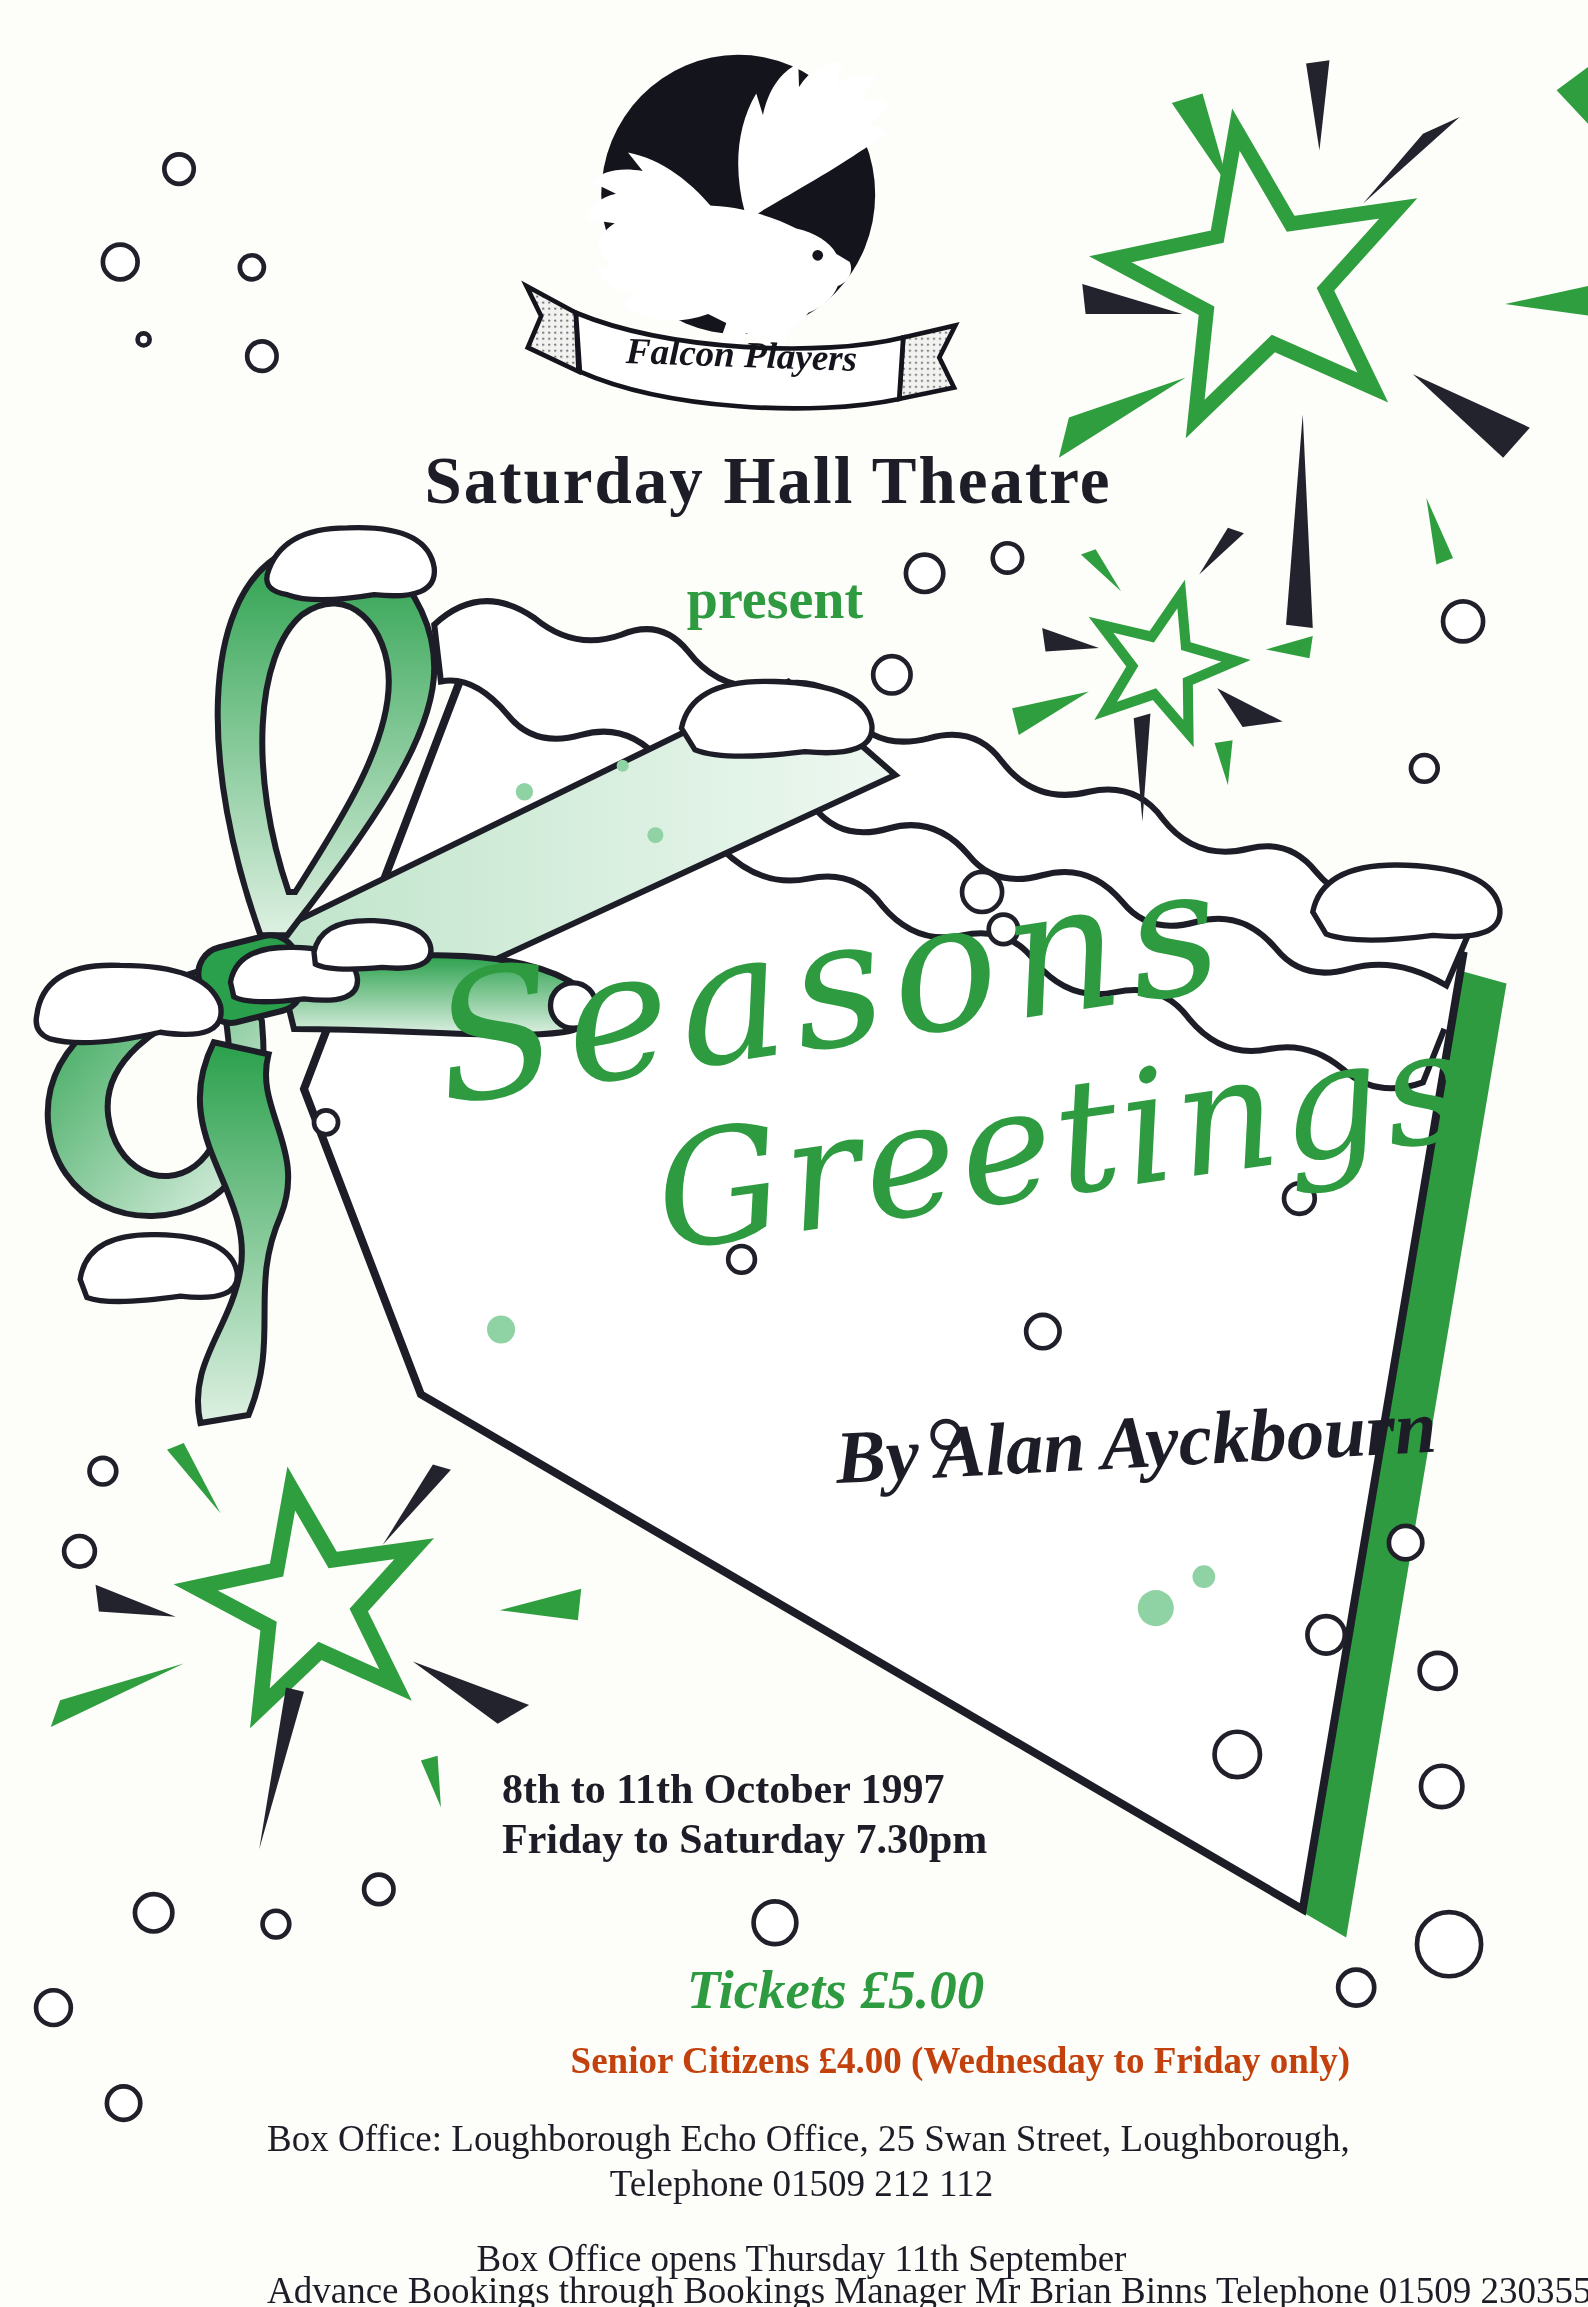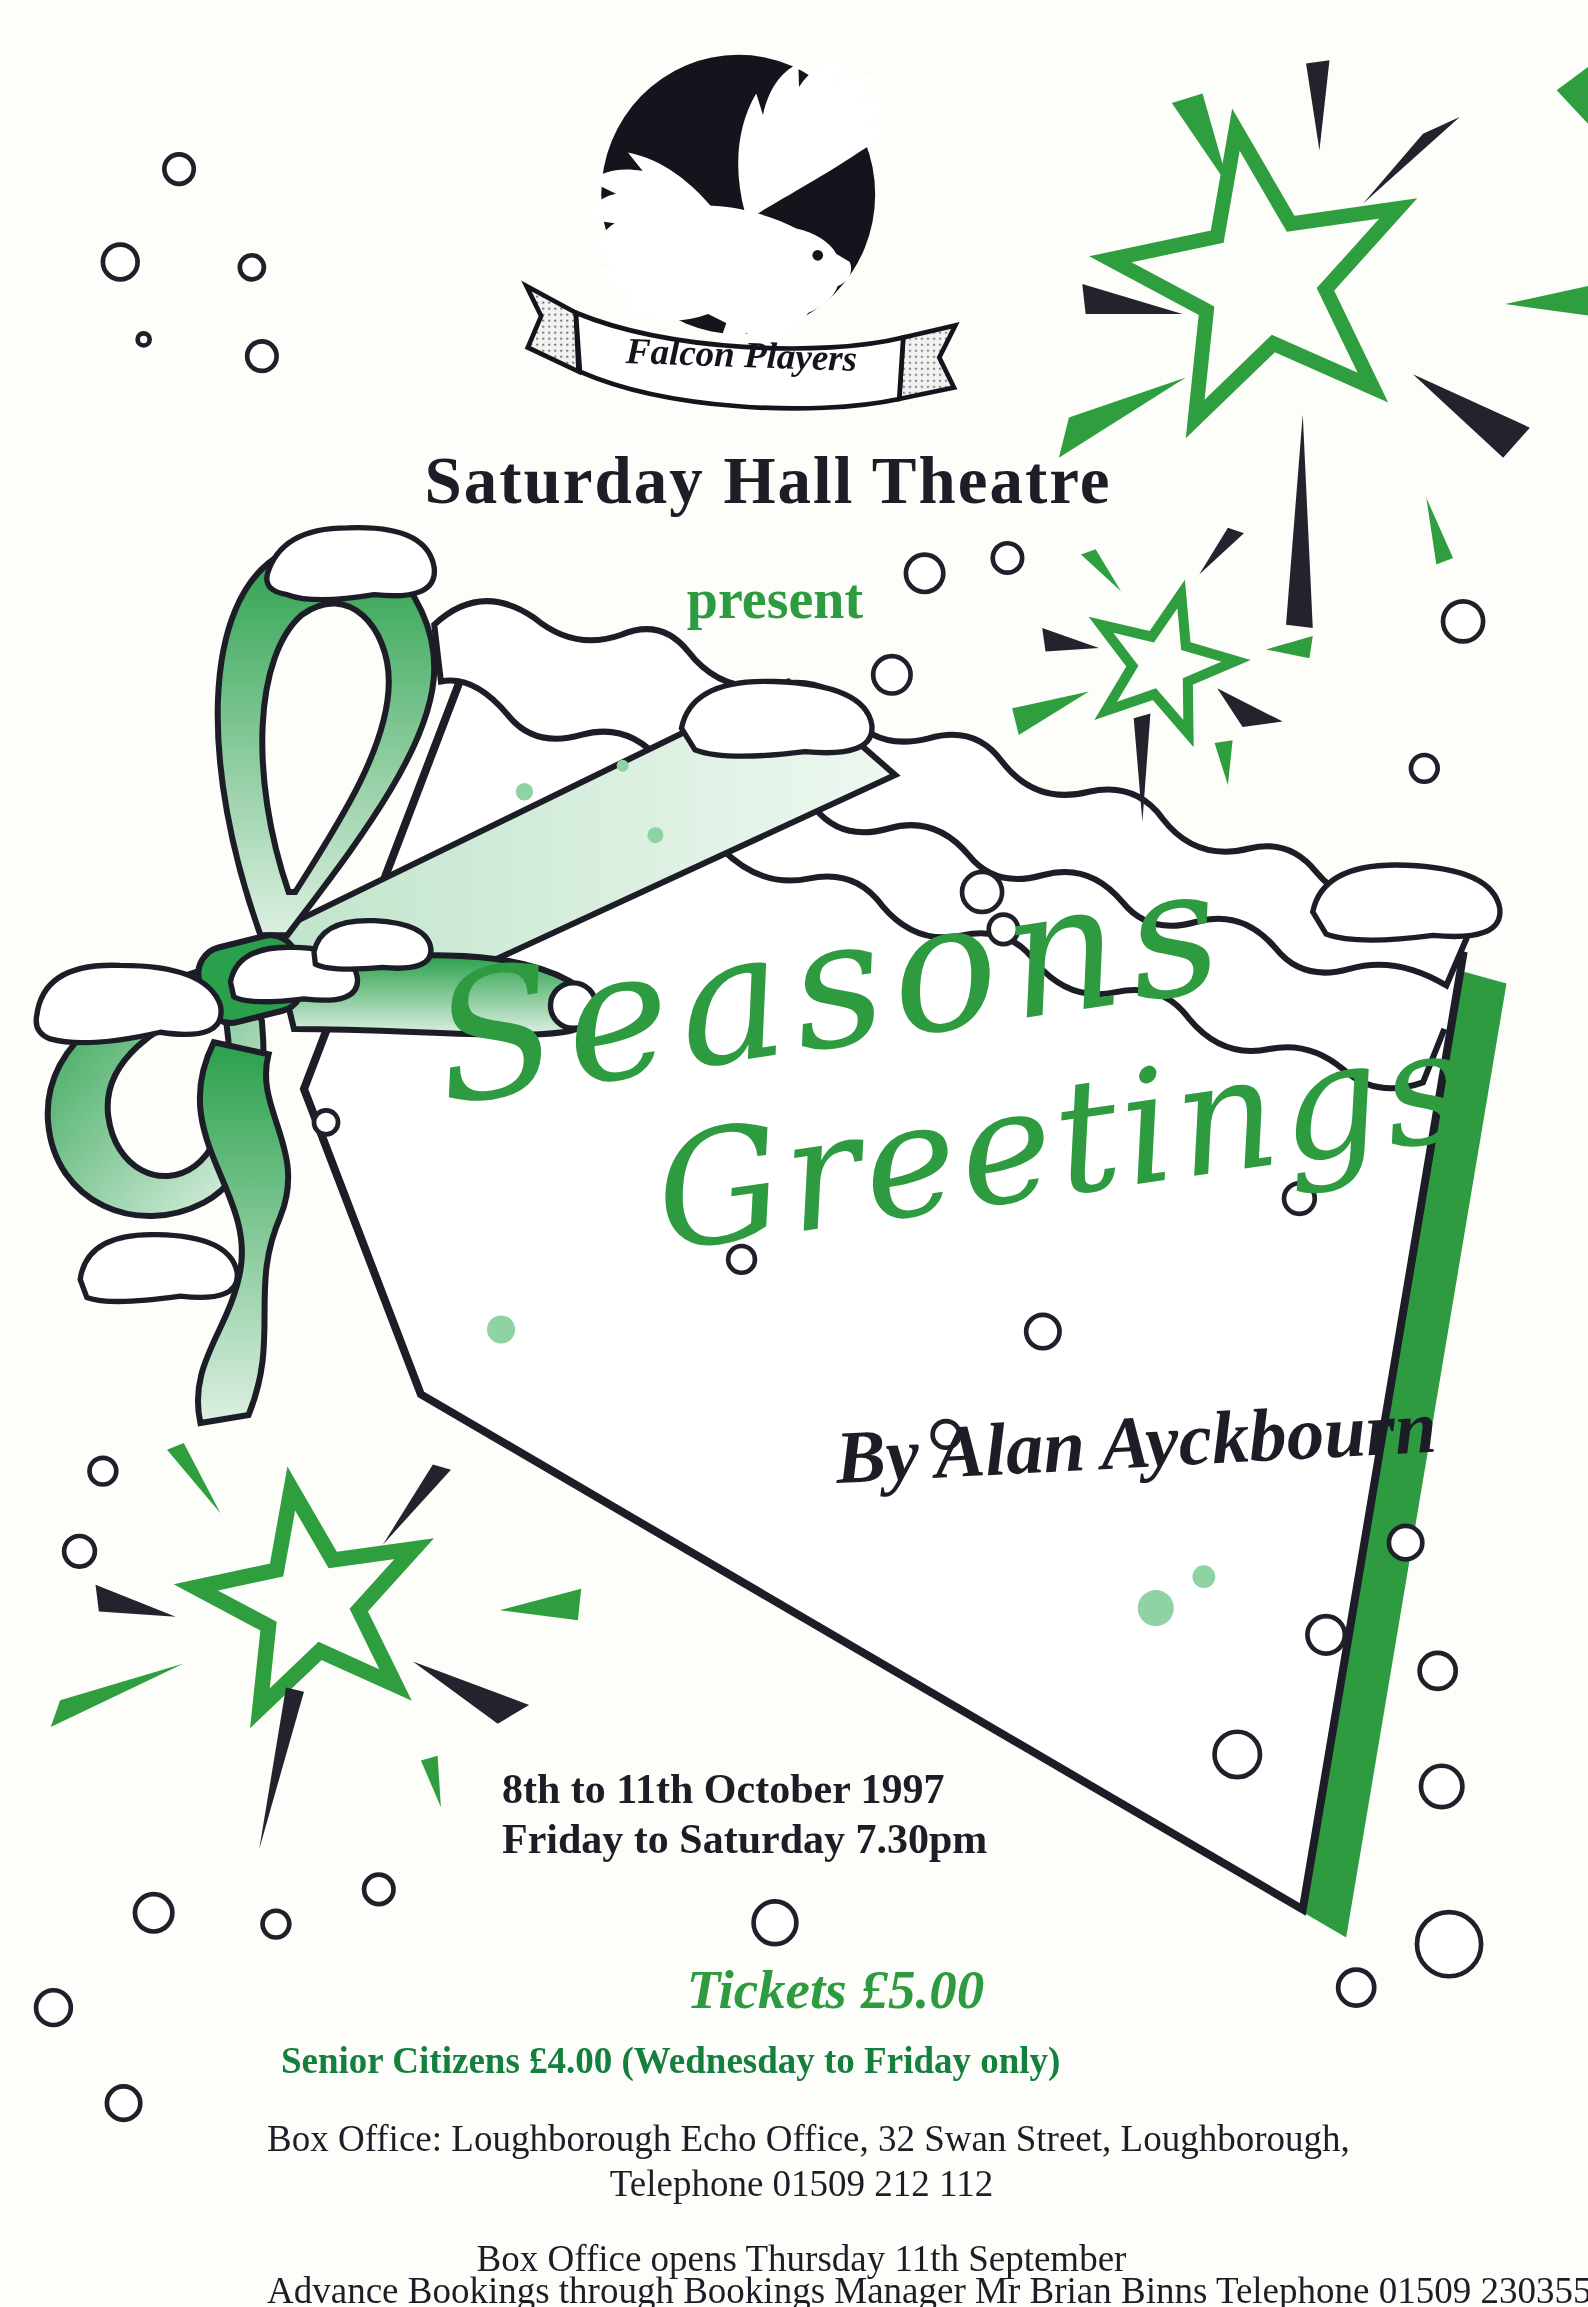--- a/index.html
+++ b/index.html
@@ -23,21 +23,21 @@
     color:#2e9b41;line-height:1;
   }
   .word-seasons{left:449px;top:955px;font-size:177px;letter-spacing:9.4px;transform:rotate(-8.5deg);transform-origin:left bottom;}
   .word-greetings{left:668px;top:1117px;font-size:157px;letter-spacing:4px;transform:rotate(-8deg);transform-origin:left bottom;}
   .byline{
     left:838px;top:1415px;font-size:75px;font-weight:bold;font-style:italic;
     color:#1d1d27;transform:rotate(-3deg);transform-origin:left bottom;
   }
   .dates{left:502px;top:1765px;color:#1d1d27;font-size:42px;font-weight:bold;line-height:1.18;}
   .tickets-price{left:301px;top:1958px;width:1069px;text-align:center;color:#2e9b41;font-size:55px;font-weight:bold;font-style:italic;}
-  .tickets-concession{left:281px;top:2039px;width:1069px;text-align:left;color:#15803d;font-size:37px;font-weight:bold;}
+  .tickets-concession{left:281px;top:2039px;width:1069px;text-align:right;color:#c2410c;font-size:37px;font-weight:bold;}
   .bo{left:267px;width:1069px;text-align:center;color:#1d1d27;font-size:37px;font-weight:normal;}
   .bo1{top:2117px;}
   .bo2{top:2162px;}
   .bo3{top:2225px;margin-top:12px;}
   .bo4{top:2269px;}
   .banner-label{
     left:588px;top:333px;width:307px;text-align:center;
     font-size:37px;font-weight:bold;font-style:italic;color:#14141c;
     transform:rotate(2deg);
   }
@@ -258,17 +258,17 @@
 
 <div class="txt dates">
   <div>8th to 11th October 1997</div>
   <div>Friday to Saturday 7.30pm</div>
 </div>
 
 <div class="txt tickets-price">Tickets £5.00</div>
 
 <div class="txt tickets-concession">Senior Citizens £4.00 (Wednesday to Friday only)</div>
 
-<div class="txt bo bo1">Box Office: Loughborough Echo Office, 32 Swan Street, Loughborough,</div>
+<div class="txt bo bo1">Box Office: Loughborough Echo Office, 25 Swan Street, Loughborough,</div>
 <div class="txt bo bo2">Telephone 01509 212 112</div>
 <div class="txt bo bo3">Box Office opens Thursday 11th September</div>
 <div class="txt bo bo4">Advance Bookings through Bookings Manager Mr Brian Binns Telephone 01509 230355</div>
 
 
 </body></html>

